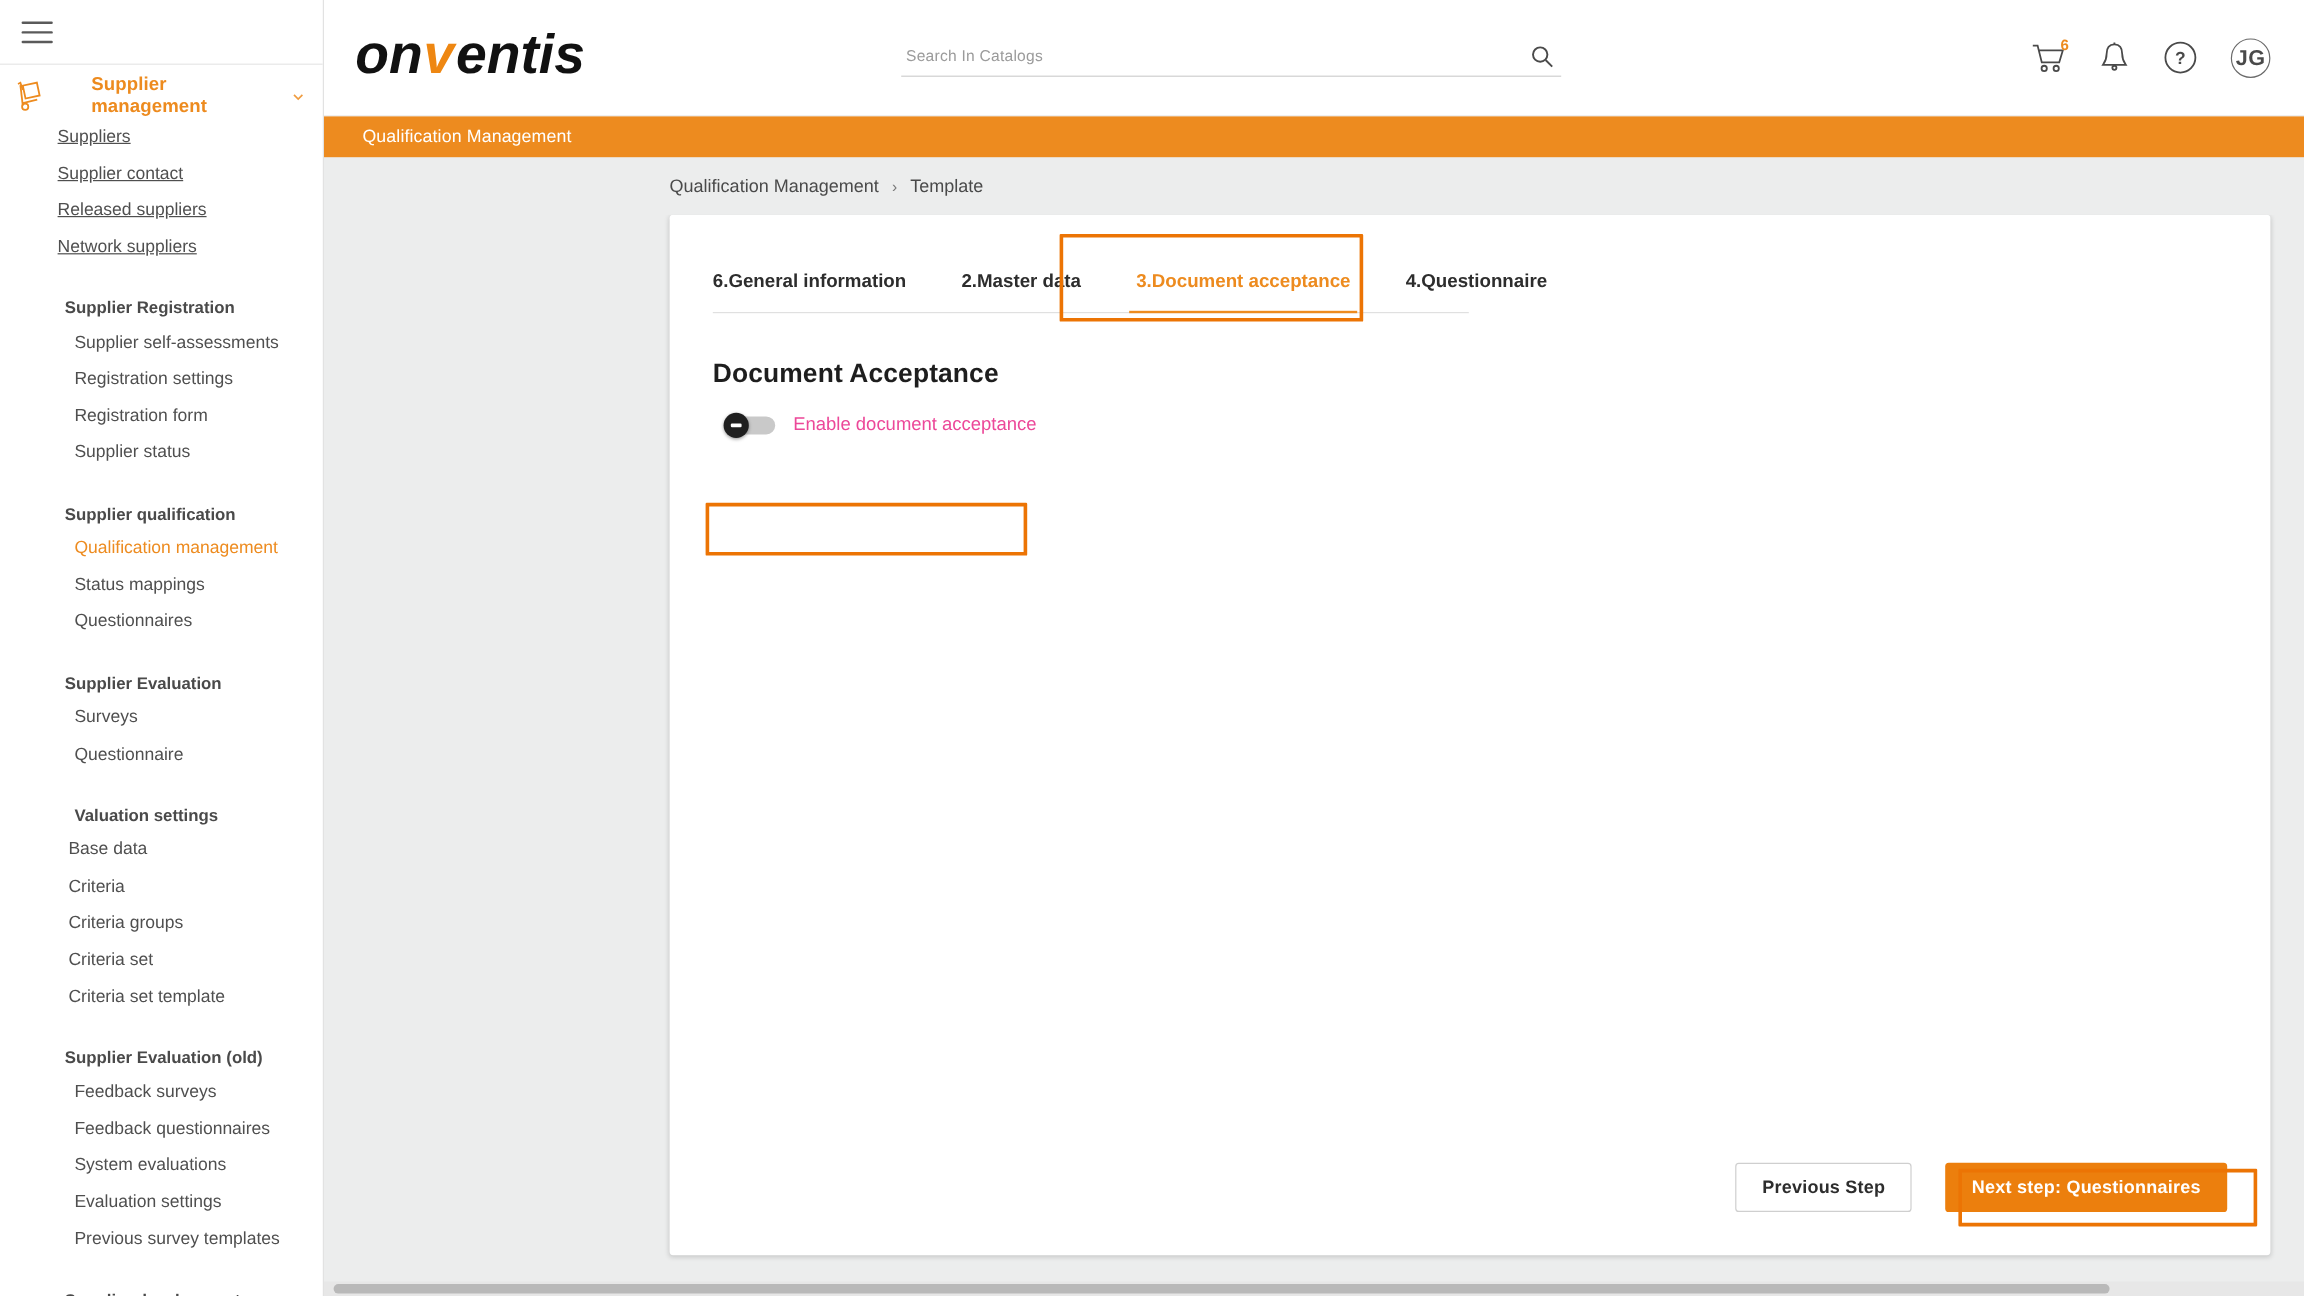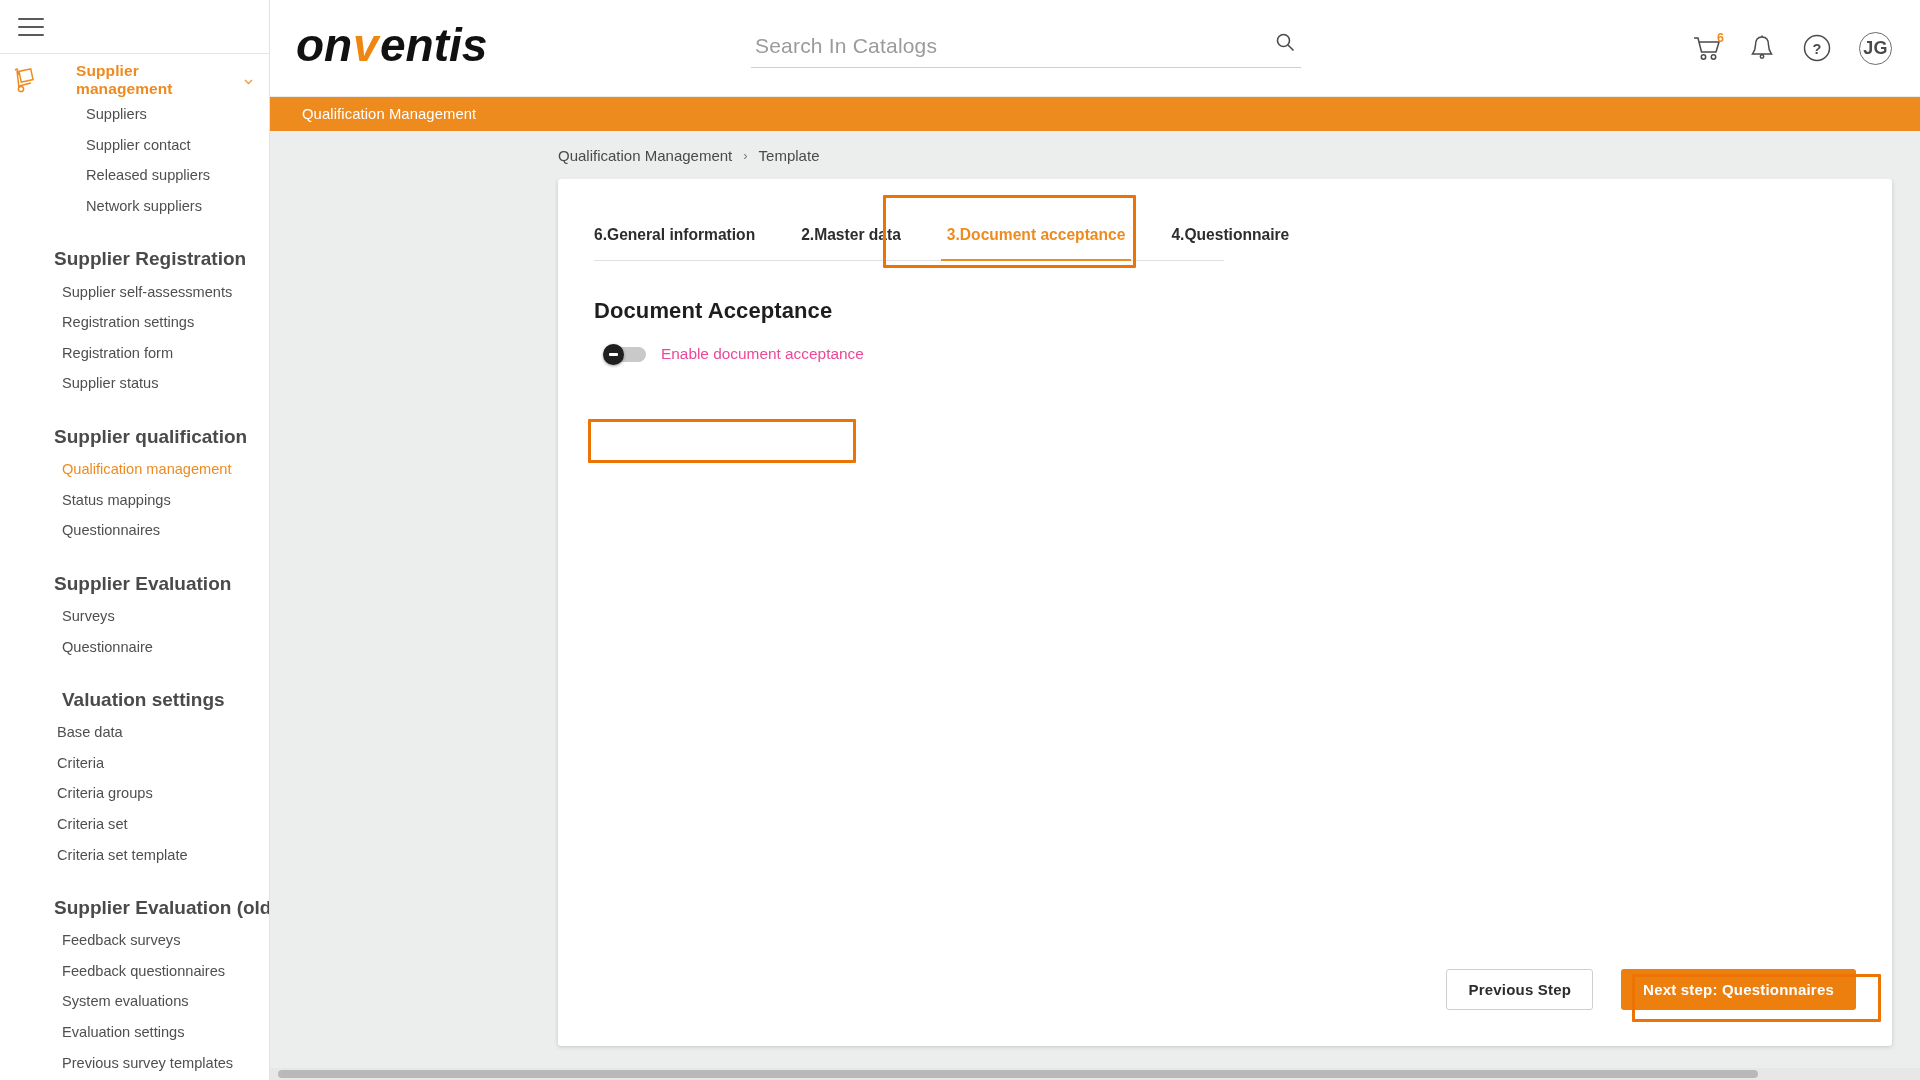--- a/index.html
+++ b/index.html
@@ -41,47 +41,47 @@
     color: #ed8b1f; font-size: 15.5px; font-weight: 600;
     flex: 1 1 auto; letter-spacing: .1px;
   }
   .chev { width: 13px; height: 13px; flex: 0 0 13px; opacity: .85; }
 
   .nav-link {
     display: block; font-size: 14.6px; color: #4f4f4f;
     padding: 6.2px 0 6.2px 54px; cursor: pointer; line-height: 1.25;
     white-space: nowrap;
   }
-  .nav-link.l2 { padding-left: 86px; }
+  .nav-link.l2 { padding-left: 48px; text-decoration: underline; }
   .nav-link.l3 { padding-left: 62px; }
   .nav-link.l4 { padding-left: 29px; margin-left: 28px; }
   .nav-link.active { color: #ed8b1f; }
   .nav-head {
-    font-size: 19px; color: #4a4a4a; font-weight: 700;
+    font-size: 14px; color: #4a4a4a; font-weight: 700;
     padding: 6px 0 6px 54px; margin-top: 21px; white-space: nowrap;
   }
   .nav-head.sub { padding-left: 62px; }
 
   
   .main { flex: 1 1 auto; display: flex; flex-direction: column; height: 1080px; background: #eceded; }
 
   .topbar {
     height: 97px; flex: 0 0 97px; background: #fff;
     display: flex; align-items: center; padding: 0 28px 0 14px;
     border-bottom: 1px solid #ececec;
   }
   .logo { margin-left: 12px; user-select: none; }
   .logo svg { display: block; }
 
   .search-wrap { margin-left: 205px; width: 550px; position: relative; }
   .search-input {
     width: 100%; border: 0; border-bottom: 1px solid #cfcfcf;
     background: transparent; outline: none;
     font-family: "Liberation Sans", sans-serif;
-    font-size: 21px; color: #555; padding: 6px 34px 9px 4px;
+    font-size: 13px; color: #555; padding: 6px 34px 9px 4px;
     letter-spacing: .2px;
   }
   .search-input::placeholder { color: #9b9b9b; }
   .search-btn {
     position: absolute; right: 4px; top: 2px;
     background: none; border: 0; cursor: pointer; padding: 2px;
   }
 
   .top-icons { margin-left: auto; display: flex; align-items: center; gap: 27px; }
   .ticon { position: relative; cursor: pointer; display: flex; align-items: center; justify-content: center; }

